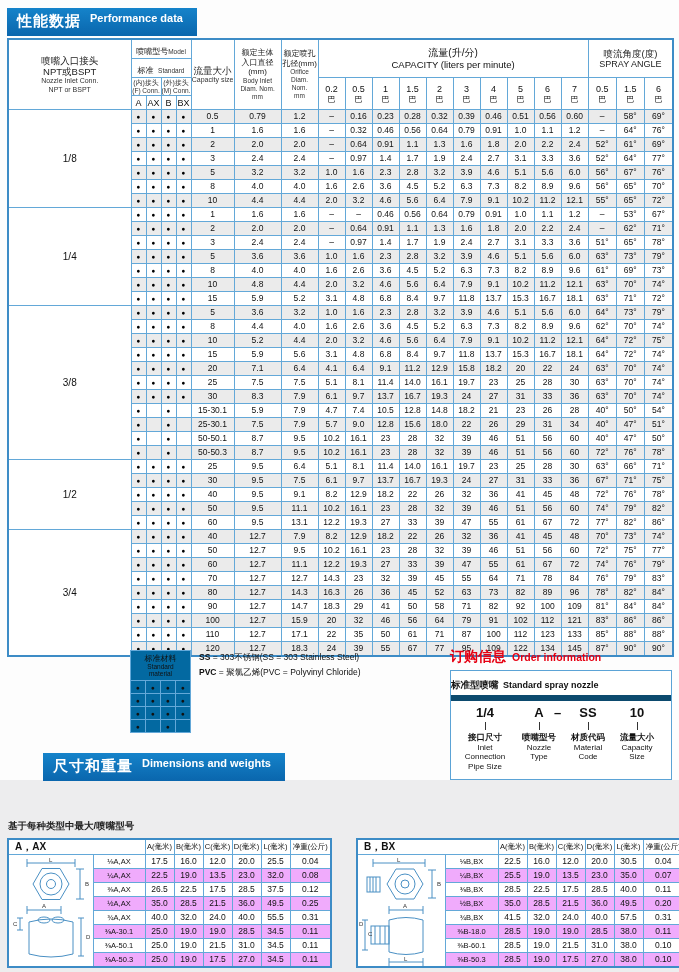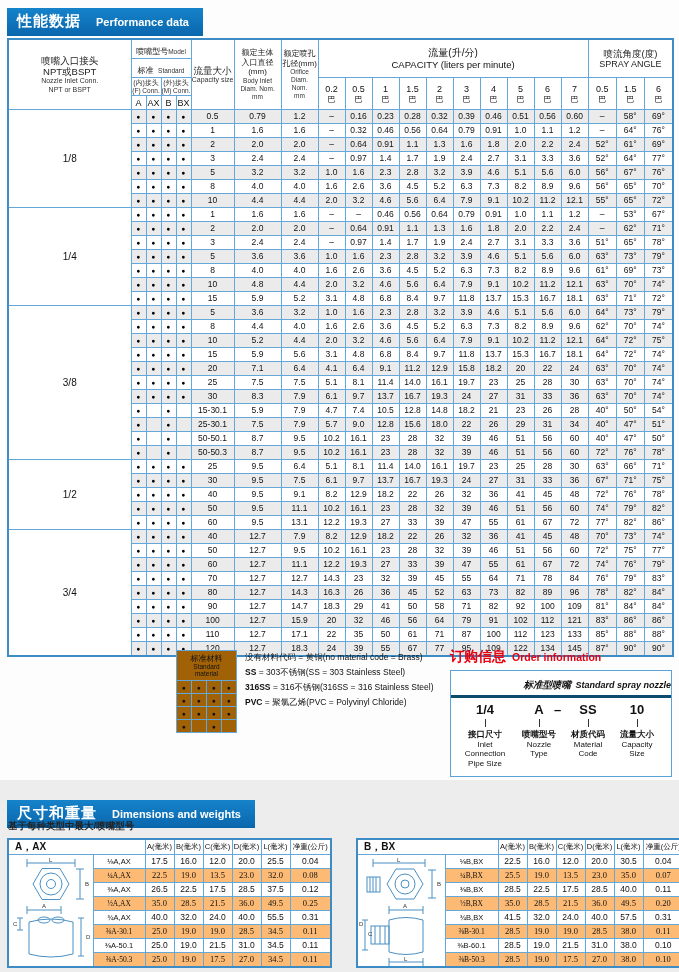--- a/index.html
+++ b/index.html
@@ -1,19 +1,19 @@
 <!DOCTYPE html>
 <html><head>
 <meta charset="utf-8">
 <style>
   * { box-sizing: border-box; margin:0; padding:0; }
   body { width:679px; height:972px; position:relative; background:#fdfdfd;
          font-family:"Liberation Sans", sans-serif; color:#111; overflow:hidden; }
   .banner { position:absolute; left:7px; background:linear-gradient(#1583ca,#0a66ad);
-            color:#fff; padding:4px 14px 5px 10px; display:flex; align-items:center; gap:15px; }
+            color:#fff; padding:4px 14px 5px 10px; display:flex; align-items:flex-start; gap:9px; }
   .banner .bzh { font-size:15px; font-weight:bold; letter-spacing:1px; }
   .banner .ben { font-size:11px; font-weight:bold; }
 
   
   .perf-table { position:absolute; left:7px; top:38px; width:665px;
                 border-collapse:collapse; table-layout:fixed; background:#fff;
                 border:2px solid #3d8cc6; }
   .perf-table th, .perf-table td { border:1px solid #63a8d8; padding:0; }
   .perf-table thead th { background:#fff; font-weight:normal; text-align:center; vertical-align:middle; }
   .hr1 { height:18px; } .hr2 { height:14px; } .hr3 { height:18px; } .hr4 { height:14px; }
@@ -25,37 +25,37 @@
   .cap-hdr-en { font-size:9.5px; line-height:12px; }
   .abx { font-size:9px; font-weight:bold; }
   .pv { font-size:9px; line-height:11px; } .pu { font-size:8px; line-height:9px; }
   .perf-table td.num { font-size:8.5px; text-align:center; height:13px; line-height:13px; }
   .perf-table td.dot-cell { font-size:6.5px; text-align:center; color:#000; }
   .perf-table tr.alt td { background:#ebebeb; }
   .perf-table td.inlet-cell, .perf-table tr.alt td.inlet-cell { background:#fff; font-size:10px; text-align:center; }
 
   
   .material-section { position:absolute; left:130px; top:650px; display:flex; }
-  .mat-table { border-collapse:collapse; background:#a16207; align-self:flex-start;margin-left:46px; }
+  .mat-table { border-collapse:collapse; background:#0369a1; align-self:flex-start; }
   .mat-table th, .mat-table td { border:1px solid #63a8d8; padding:0; text-align:center; }
   .mat-table th { width:15px; height:30px; font-weight:normal; }
   .mat-table td { width:15px; height:13px; font-size:6.5px; }
   .mat-hdr-zh { font-size:8px; line-height:9px; } .mat-hdr-en { font-size:6.5px; line-height:7.5px; }
   .mat-texts { margin-left:8px; }
   .mat-title { height:30px; display:flex; align-items:center; font-size:10.5px; color:#111; }
   .mat-line { height:15px; line-height:15px; font-size:8.5px; white-space:nowrap; }
   .mat-line b { font-size:8.5px; }
 
   
   .order-section { position:absolute; left:450px; top:648px; width:222px; }
   .order-title { display:flex; align-items:baseline; gap:6px; }
   .order-title .ozh { color:#e60012; font-size:14px; font-weight:bold; }
   .order-title .oen { color:#e60012; font-size:10.5px; font-weight:bold; }
   .order-box { margin-top:4px; border:1px solid #5ba3d6; background:#fff; }
-  .order-box-hdr { border-bottom:3px solid #0c4a6e; text-align:right; padding:3px 0;font-style:italic; }
+  .order-box-hdr { border-bottom:6px solid #0c4a6e; text-align:left; padding:3px 0; }
   .order-box-hdr .bh-zh { font-size:9.5px; font-weight:bold; }
   .order-box-hdr .bh-en { font-size:9px; font-weight:bold; }
   .order-grid { position:relative; display:grid; grid-template-columns:56px 52px 46px 52px;
                 padding:4px 4px 8px 6px; }
   .order-col { text-align:center; }
   .order-val { font-size:13px; font-weight:bold; line-height:16px; }
   .tick { width:1px; height:8px; background:#333; margin:1px auto 2px; }
   .order-lbl-zh { font-size:8.5px; font-weight:bold; line-height:10.5px; }
   .order-lbl-en { font-size:8px; font-weight:normal; line-height:9.5px; }
   .order-dash { position:absolute; left:103px; top:4px; font-size:13px; font-weight:bold; }
@@ -64,21 +64,21 @@
   .bottom-band { position:absolute; left:0; top:780px; width:679px; height:192px; background:#ededee; }
   .dims-subtitle { position:absolute; left:8px; top:820px; font-size:9.5px; font-weight:bold; color:#222; }
   .dim-table { position:absolute; top:838px; border-collapse:collapse; table-layout:fixed;
                background:#fff; border:2px solid #3d8cc6; }
   #dim-table-0 { left:7px; width:323px; } #dim-table-1 { left:356px; width:327px; }
   .dim-table th, .dim-table td { border:1px solid #63a8d8; padding:0; }
   .dim-table th { background:#fff; font-weight:normal; font-size:7.5px; height:15px; text-align:center; }
   .dim-table th.dim-title { font-weight:bold; font-size:10px; text-align:left; padding-left:6px; }
   .dim-table td.num { font-size:8.5px; text-align:center; height:13px; line-height:13px; }
   .dim-table td.model-cell { font-size:7.5px; text-align:center; }
-  .dim-table tr.alt2 td { background:#fdba74;font-family:Liberation Serif, serif; }
+  .dim-table tr.alt2 td { background:#f0abfc; }
   .dim-table td.diag-cell, .dim-table tr.alt2 td.diag-cell { background:#fff; vertical-align:middle; text-align:center; }
   .diag-svg { display:block; margin:0 auto; }
 </style>
 </head>
 <body>
 
 <div class="banner" id="banner-perf" style="top:8px;">
   <span class="bzh">性能数据</span>
   <span class="ben">Performance data</span>
 </div>
@@ -1120,23 +1120,21 @@
         <tr>
           <td class="dot-cell">●</td>
           <td class="dot-cell"></td>
           <td class="dot-cell">●</td>
           <td class="dot-cell"></td>
         </tr>
       </tbody>
   </table>
   <div class="mat-texts">
     <div id="mat-lines">
-        <div class="mat-line"><b></b><span>没有材料代码 = 黄铜(no material code = Brass)</span></div>
         <div class="mat-line"><b>SS</b><span> = 303不锈钢(SS = 303 Stainless Steel)</span></div>
-        <div class="mat-line"><b>316SS</b><span> = 316不锈钢(316SS = 316 Stainless Steel)</span></div>
         <div class="mat-line"><b>PVC</b><span> = 聚氯乙烯(PVC = Polyvinyl Chloride)</span></div>
       </div>
   </div>
 </div>
 
 <div class="order-section">
   <div class="order-title">
     <span class="ozh">订购信息</span>
     <span class="oen">Order information</span>
   </div>
@@ -1175,21 +1173,21 @@
         <div class="order-lbl-zh">流量大小</div>
         <div class="order-lbl-en">Capacity</div>
         <div class="order-lbl-en">Size</div>
       </div>
     </div>
   </div>
 </div>
 
 <div class="bottom-band"></div>
 
-<div class="banner" id="banner-dims" style="top:800px;">
+<div class="banner" id="banner-dims" style="top:753px;margin-left:36px;">
   <span class="bzh">尺寸和重量</span>
   <span class="ben">Dimensions and weights</span>
 </div>
 <div class="dims-subtitle">基于每种类型中最大/喷嘴型号</div>
 
 <table class="dim-table" id="dim-table-0">
   <colgroup>
       <col style="width:85px">
       <col style="width:52px">
       <col style="width:29px">
@@ -1423,21 +1421,21 @@
       <tr>
         <td class="model-cell">¾B,BX</td>
         <td class="num">41.5</td>
         <td class="num">32.0</td>
         <td class="num">24.0</td>
         <td class="num">40.0</td>
         <td class="num">57.5</td>
         <td class="num">0.31</td>
       </tr>
       <tr class="alt2">
-        <td class="model-cell">⅜B-30.1</td>
+        <td class="model-cell">⅜B-18.0</td>
         <td class="num">28.5</td>
         <td class="num">19.0</td>
         <td class="num">19.0</td>
         <td class="num">28.5</td>
         <td class="num">38.0</td>
         <td class="num">0.11</td>
       </tr>
       <tr>
         <td class="model-cell">⅜B-60.1</td>
         <td class="num">28.5</td>

